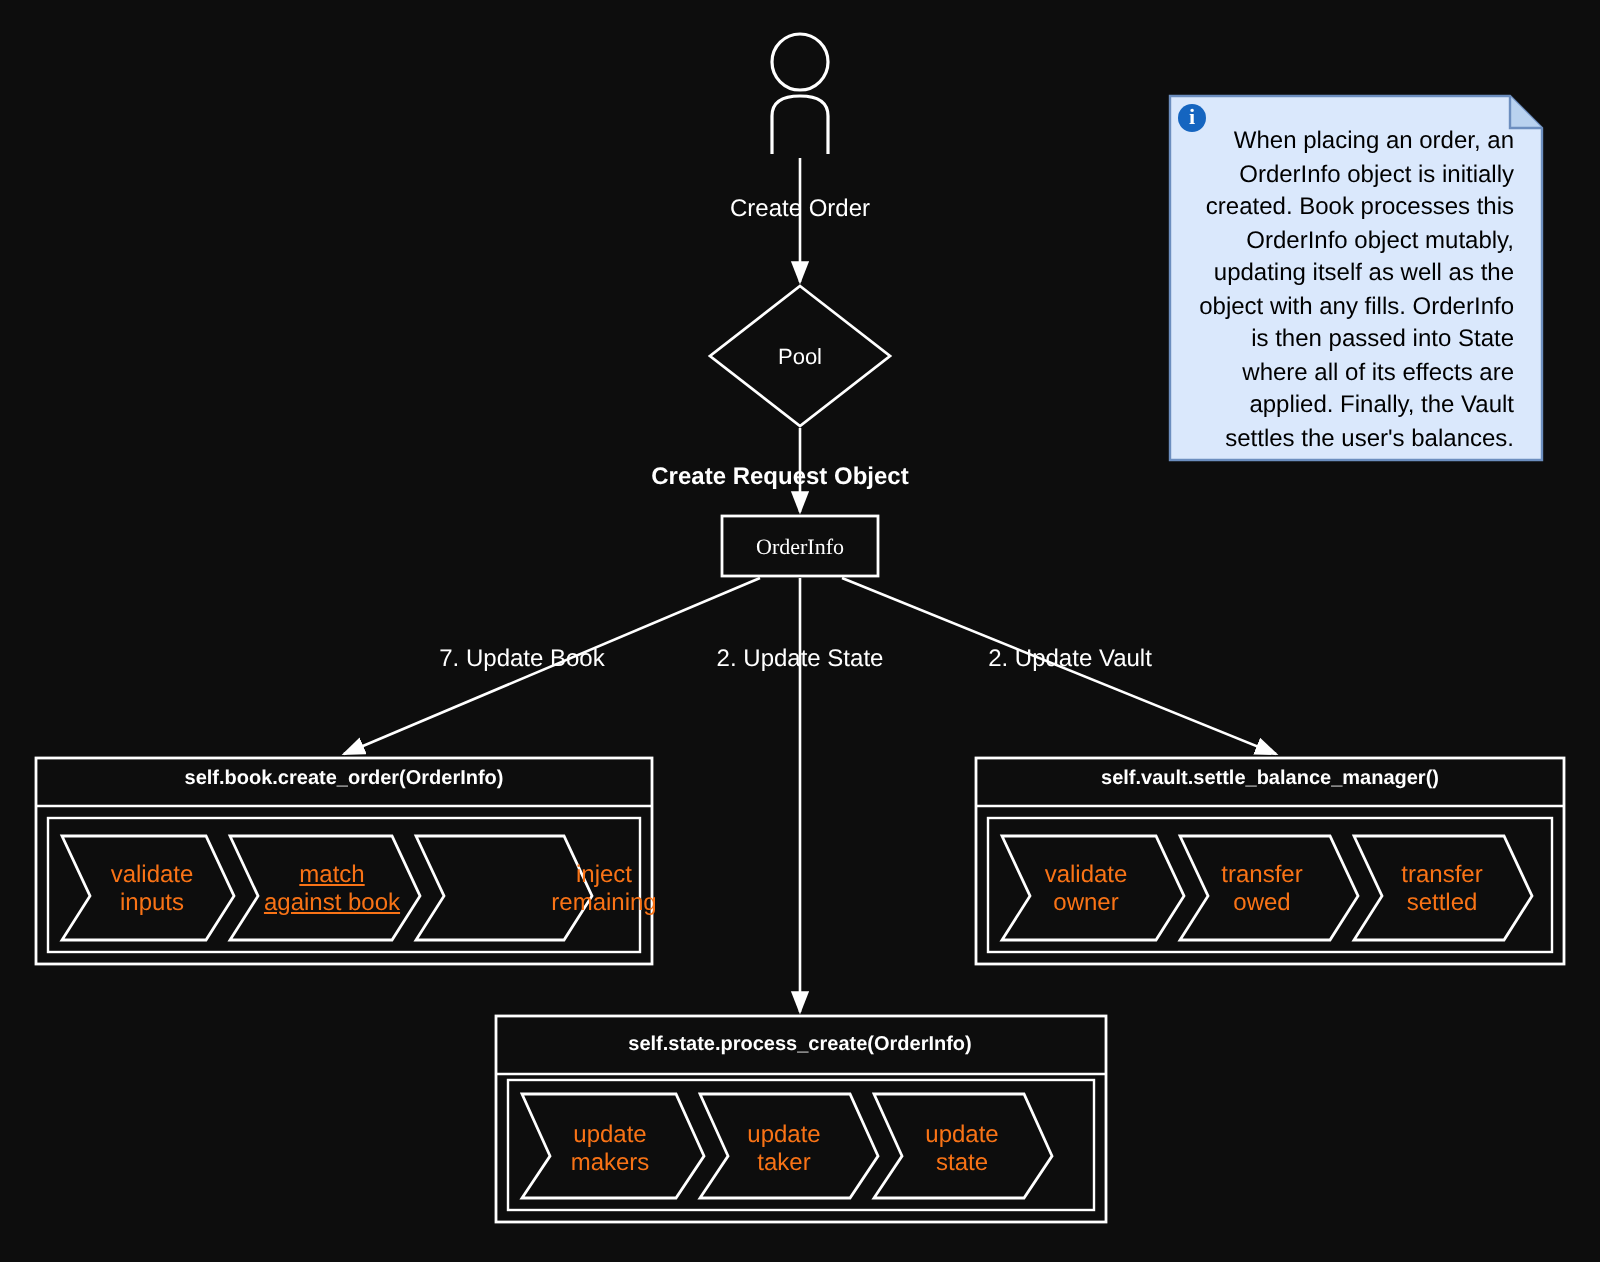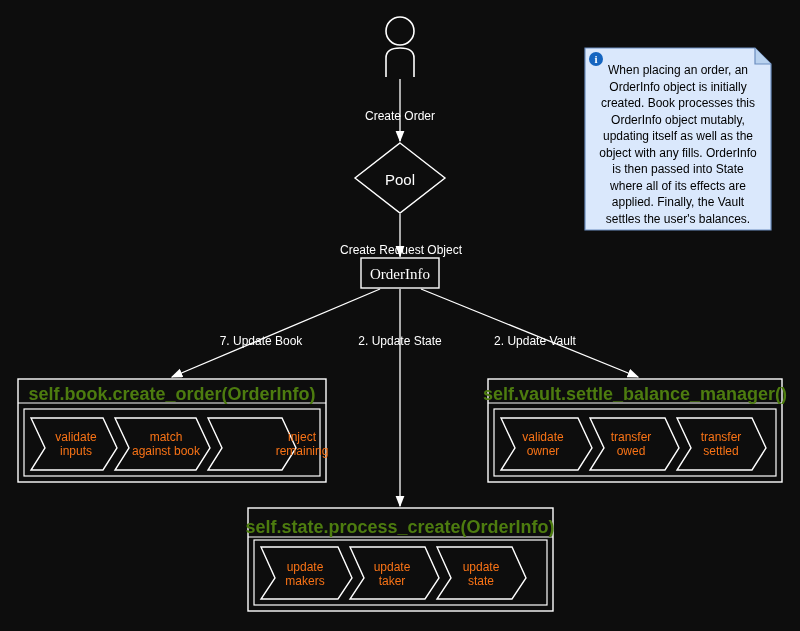--- a/index.html
+++ b/index.html
@@ -23,51 +23,50 @@
     width: 800px;
     height: 631px;
   }
   .lbl {
     position: absolute;
     color: #ffffff;
     font-family: "Liberation Sans", sans-serif;
     font-size: 12px;
     line-height: 14px;
     white-space: nowrap;
-    margin-top: 12px;
   }
   .lbl.center {
     transform: translateX(-50%);
     text-align: center;
   }
   .box-title {
     position: absolute;
-    color: #4d7c0f;
-    font-family: "Liberation Sans", sans-serif;
-    font-size: 18px;
+    color: #ffffff;
+    font-family: "Liberation Sans", sans-serif;
+    font-size: 10px;
     font-weight: bold;
     text-align: center;
     white-space: nowrap;
     transform: translateX(-50%);
   }
   .chev-label {
     position: absolute;
     color: #f97316;
     font-family: "Liberation Sans", sans-serif;
     font-size: 12px;
     line-height: 14px;
     text-align: center;
     transform: translate(-50%, -50%);
     white-space: pre-line;
   }
   .node-label {
     position: absolute;
     color: #ffffff;
     font-family: "Liberation Sans", sans-serif;
-    font-size: 15px;
+    font-size: 11px;
     text-align: center;
     transform: translate(-50%, -50%);
     white-space: nowrap;
   }
   
   #note {
     position: absolute;
     left: 585px;
     top: 48px;
     width: 186px;
@@ -75,21 +74,21 @@
   }
   .note-text {
     position: absolute;
     left: 14px;
     top: 14px;
     width: 158px;
     color: #000000;
     font-family: "Liberation Sans", sans-serif;
     font-size: 12px;
     line-height: 16.5px;
-    text-align: center;
+    text-align: right;
   }
   .note-icon {
     position: absolute;
     left: 4px;
     top: 4px;
     width: 14px;
     height: 14px;
     border-radius: 50%;
     background: #1565c0;
     color: #ffffff;
@@ -156,35 +155,35 @@
       <polygon points="437,547 512,547 526,578 512,599 437,599 451,578"></polygon>
     </g>
 
     <g>
       <path d="M585 48 L755 48 L771 64 L771 230 L585 230 Z" fill="#dae8fc" stroke="#6c8ebf" stroke-width="1.2"></path>
       <path d="M755 48 L755 64 L771 64" fill="#b9d2ef" stroke="#6c8ebf" stroke-width="1.2"></path>
     </g>
   </svg>
 
   <div class="lbl center" style="left:400px; top:97px;">Create Order</div>
-  <div class="lbl center" style="left:401px; top:231px;">Create Request Object</div>
+  <div class="lbl center" style="left:390px; top:231px;font-weight:bold;">Create Request Object</div>
   <div class="lbl center" style="left:261px; top:322px;">7. Update Book</div>
   <div class="lbl center" style="left:400px; top:322px;">2. Update State</div>
   <div class="lbl center" style="left:535px; top:322px;">2. Update Vault</div>
 
   <div class="node-label" style="left:400px; top:179px;">Pool</div>
   <div class="node-label" style="left:400px; top:274px;font-family:Liberation Serif, serif;">OrderInfo</div>
 
   <div class="box-title" style="left:172px; top:384px;">self.book.create_order(OrderInfo)</div>
   <div class="box-title" style="left:635px; top:384px;">self.vault.settle_balance_manager()</div>
   <div class="box-title" style="left:400px; top:517px;">self.state.process_create(OrderInfo)</div>
 
   <div class="chev-label" style="left:76px; top:444px;">validate
 inputs</div>
-  <div class="chev-label" style="left:166px; top:444px;">match
+  <div class="chev-label" style="left:166px; top:444px;text-decoration:underline;">match
 against book</div>
   <div class="chev-label" style="left:255px; top:444px;margin-left:47px;">inject
 remaining</div>
 
   <div class="chev-label" style="left:543px; top:444px;">validate
 owner</div>
   <div class="chev-label" style="left:631px; top:444px;">transfer
 owed</div>
   <div class="chev-label" style="left:721px; top:444px;">transfer
 settled</div>

